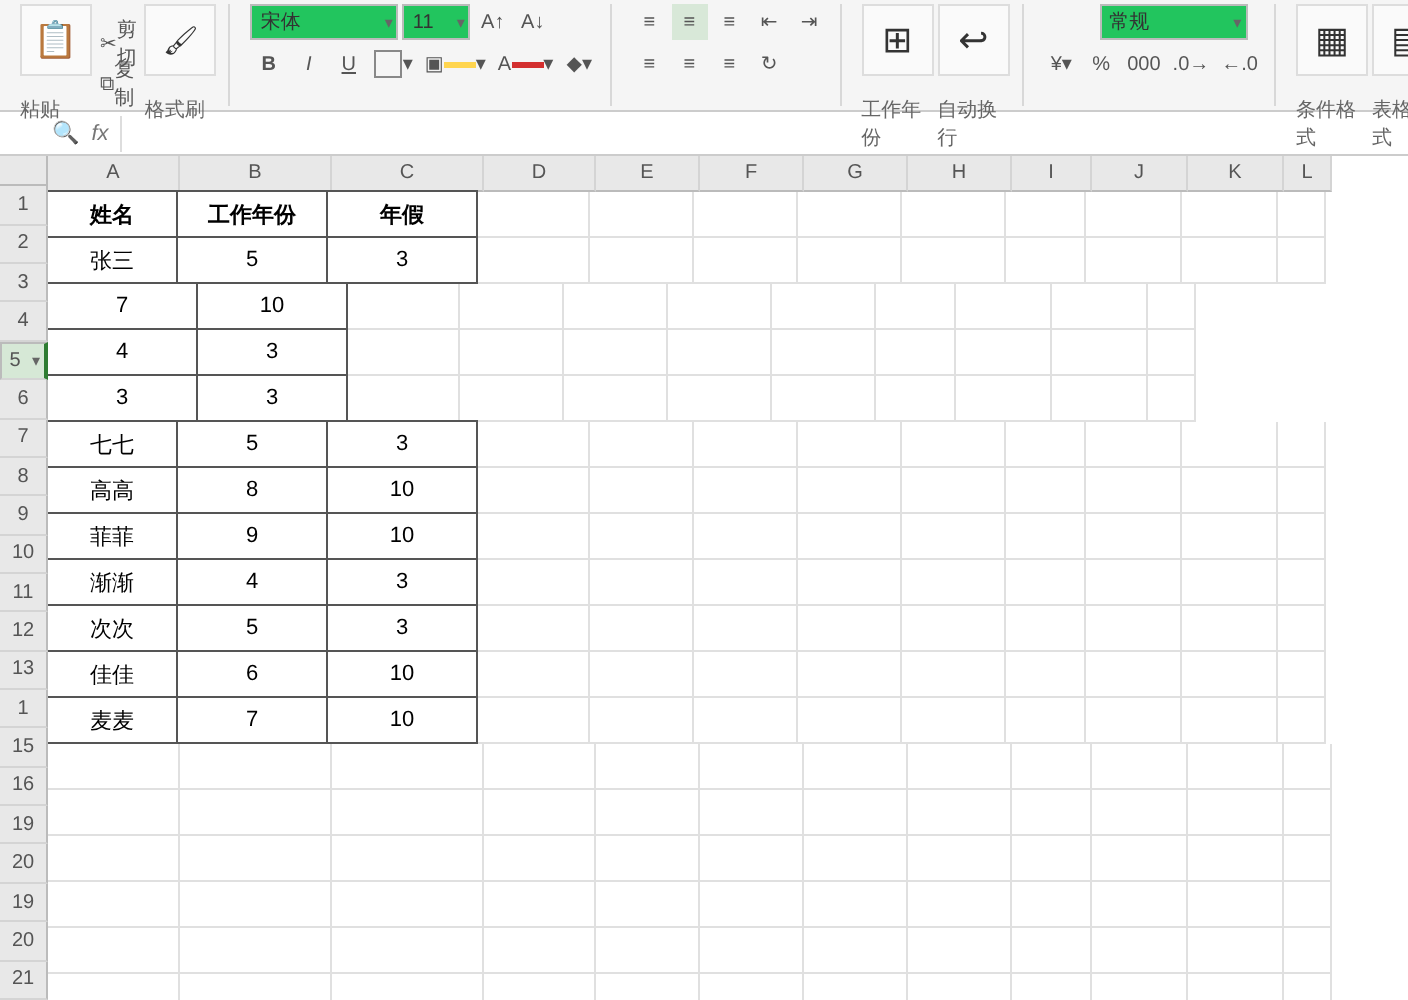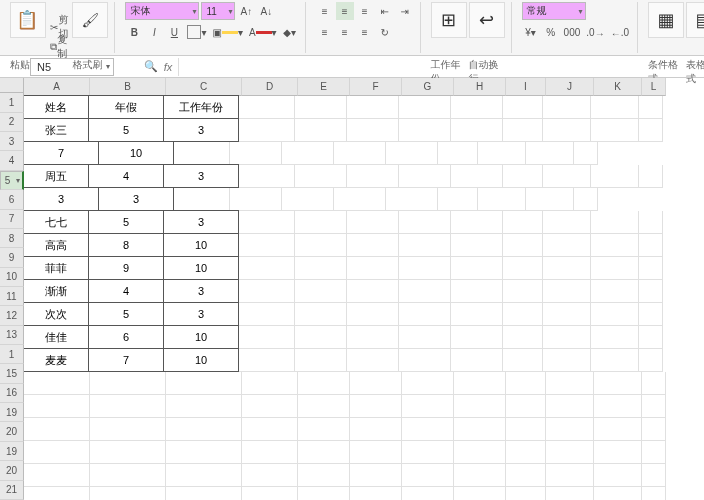--- a/index.html
+++ b/index.html
@@ -7,23 +7,23 @@
 
 
 .ribbon { background: #f5f5f5; border-bottom: 1px solid #ccc; height: 56px; display: flex; align-items: flex-start; padding: 2px 4px; gap: 4px; position: relative; }
 .ribbon-group { display: flex; flex-direction: column; align-items: center; border-right: 1px solid #d8d8d8; padding: 0 6px 2px; height: 100%; justify-content: space-between; }
 .ribbon-group.noborder { border-right: none; }
 .rg-inner { display: flex; gap: 2px; align-items: center; }
 .rg-stack { display: flex; flex-direction: column; gap: 0px; }
 .rg-row { display: flex; gap: 2px; align-items: center; }
 .tbtn { display: flex; align-items: center; justify-content: center; min-width: 18px; height: 18px; font-size: 10px; color: #555; cursor: pointer; padding: 0 2px; }
 .big-btn { width: 36px; height: 36px; display: flex; align-items: center; justify-content: center; font-size: 18px; background: #fafafa; border: 1px solid #ddd; }
-.sel { height: 18px; font-size: 10px; border: 1px solid #bbb; background: #f0abfc; padding: 0 12px 0 4px; display: flex; align-items: center; cursor: pointer; position: relative; }
+.sel { height: 18px; font-size: 10px; border: 1px solid #bbb; background: #22c55e; padding: 0 12px 0 4px; display: flex; align-items: center; cursor: pointer; position: relative; }
 .sel::after { content: "▾"; position: absolute; right: 2px; font-size: 8px; color: #666; }
-.label-under { font-size: 10px; color: #666; margin-top: 20px; }
+.label-under { font-size: 10px; color: #666; margin-top: 10px; }
 .icon-sq { width: 14px; height: 14px; border: 1px solid #888; display: inline-block; }
 .clr-bar { width: 16px; height: 3px; display: inline-block; }
 
 
 .fbar { display: flex; align-items: center; height: 22px; border-bottom: 1px solid #ccc; background: #fff; }
 .namebox { width: 84px; height: 18px; border: 1px solid #bbb; margin: 0 4px 0 30px; display: flex; align-items: center; padding: 0 12px 0 6px; font-size: 11px; position: relative; }
 .namebox::after { content: "▾"; position: absolute; right: 3px; font-size: 8px; color: #666; }
 .fx-icons { display: flex; align-items: center; gap: 6px; margin-left: 26px; color: #777; font-size: 11px; }
 .fx-input { flex: 1; height: 18px; border: none; border-left: 1px solid #ddd; margin-left: 6px; padding: 0 4px; font-size: 11px; outline: none; }
 
@@ -33,21 +33,21 @@
 .corner { width: 24px; height: 18px; background: #e8e8e8; border-right: 1px solid #bbb; border-bottom: 1px solid #bbb; }
 .rowhdr { width: 24px; height: 23px; background: #e8e8e8; border-right: 1px solid #bbb; border-bottom: 1px solid #d4d4d4; display: flex; align-items: center; justify-content: center; font-size: 10px; color: #555; }
 .rowhdr.sel { background: #d6e8d6; border-right: 2px solid #2e7d32; }
 .sheet { flex: 1; overflow: hidden; }
 .colhdrs { display: flex; height: 18px; }
 .colhdr { background: #e8e8e8; border-right: 1px solid #d4d4d4; border-bottom: 1px solid #bbb; display: flex; align-items: center; justify-content: center; font-size: 10px; color: #555; }
 .cells { display: flex; flex-direction: column; }
 .row { display: flex; height: 23px; }
 .cell { border-right: 1px solid #e0e0e0; border-bottom: 1px solid #e0e0e0; display: flex; align-items: center; justify-content: center; font-size: 11px; color: #000; background: #fff; }
 .cell.data { border: 1px solid #555; margin: -1px 0 0 -1px; }
-.cell.header-cell { font-weight: normal; }
+.cell.header-cell { font-weight: bold; }
 .wA { width: 66px; } .wB { width: 76px; } .wC { width: 76px; }
 .wD { width: 56px; } .wE { width: 52px; } .wF { width: 52px; }
 .wG { width: 52px; } .wH { width: 52px; } .wI { width: 40px; }
 .wJ { width: 48px; } .wK { width: 48px; } .wL { width: 24px; }
 </style>
 </head>
 <body>
 
 <div class="ribbon">
   <div class="ribbon-group">
@@ -113,21 +113,21 @@
       </div>
       <div class="rg-stack">
         <div class="big-btn">↩</div>
         <div class="label-under">自动换行</div>
       </div>
     </div>
   </div>
 
   <div class="ribbon-group">
     <div class="rg-stack" style="gap:3px;">
-      <div class="sel" style="width:64px;">常规</div>
+      <div class="sel" style="width:74px;margin-left:28px;">常规</div>
       <div class="rg-row">
         <div class="tbtn">¥▾</div>
         <div class="tbtn">%</div>
         <div class="tbtn">000</div>
         <div class="tbtn">.0→</div>
         <div class="tbtn">←.0</div>
       </div>
     </div>
   </div>
 
@@ -139,21 +139,20 @@
       </div>
       <div class="rg-stack">
         <div class="big-btn">▤</div>
         <div class="label-under">表格样式</div>
       </div>
     </div>
   </div>
 </div>
 
 <div class="fbar">
-  <div class="namebox">N5</div>
   <div class="fx-icons">
     <span>🔍</span>
     <span style="font-style:italic;">fx</span>
   </div>
   <input class="fx-input" value="" style="">
 </div>
 
 <div class="grid">
   <div class="rowhdrs">
     <div class="corner"></div>
@@ -191,22 +190,22 @@
         <div class="colhdr wG">G</div>
         <div class="colhdr wH">H</div>
         <div class="colhdr wI">I</div>
         <div class="colhdr wJ">J</div>
         <div class="colhdr wK">K</div>
         <div class="colhdr wL">L</div>
       </div>
     <div class="cells">
         <div class="row">
           <div class="cell wA data header-cell">姓名</div>
+          <div class="cell wB data header-cell">工作年份</div>
           <div class="cell wC data header-cell">年假</div>
-          <div class="cell wB data header-cell">工作年份</div>
           <div class="cell wD"></div>
           <div class="cell wE"></div>
           <div class="cell wF"></div>
           <div class="cell wG"></div>
           <div class="cell wH"></div>
           <div class="cell wI"></div>
           <div class="cell wJ"></div>
           <div class="cell wK"></div>
           <div class="cell wL"></div>
         </div>
@@ -231,21 +230,20 @@
           <div class="cell wE"></div>
           <div class="cell wF"></div>
           <div class="cell wG"></div>
           <div class="cell wH"></div>
           <div class="cell wI"></div>
           <div class="cell wJ"></div>
           <div class="cell wK"></div>
           <div class="cell wL"></div>
         </div>
         <div class="row">
-          <div class="cell wA data">周五</div>
           <div class="cell wB data">4</div>
           <div class="cell wC data">3</div>
           <div class="cell wD"></div>
           <div class="cell wE"></div>
           <div class="cell wF"></div>
           <div class="cell wG"></div>
           <div class="cell wH"></div>
           <div class="cell wI"></div>
           <div class="cell wJ"></div>
           <div class="cell wK"></div>

